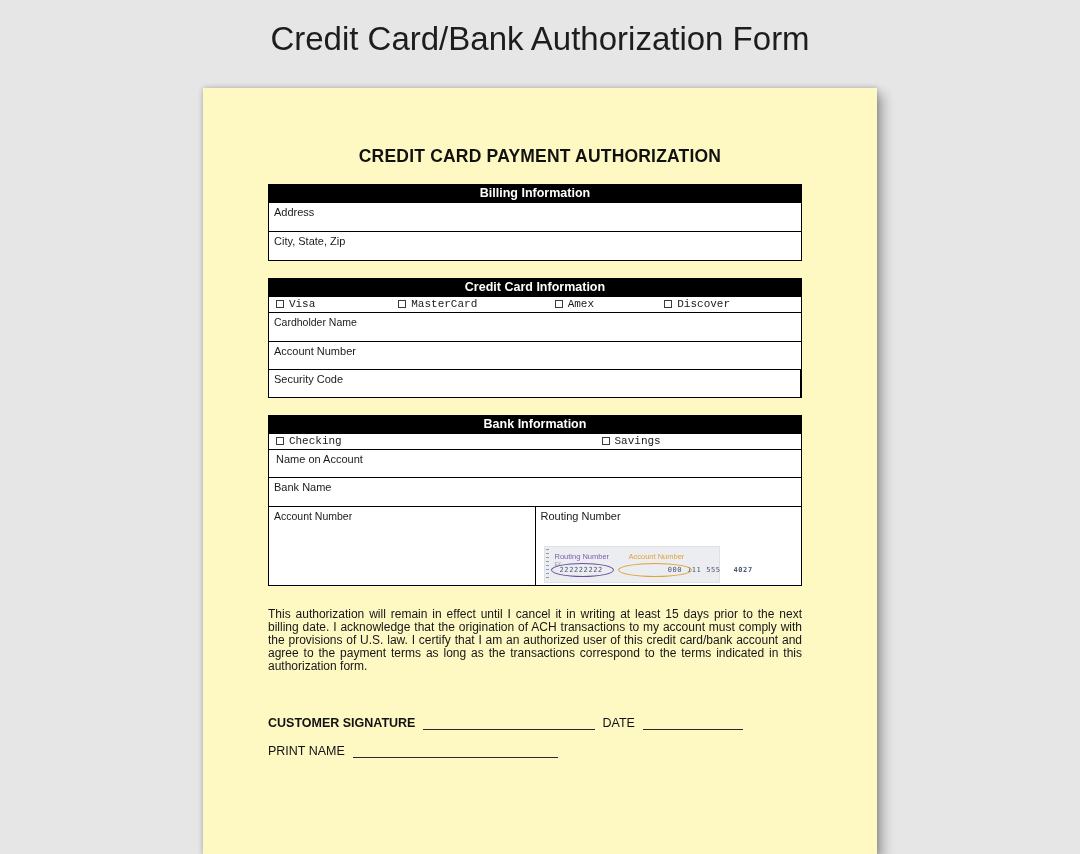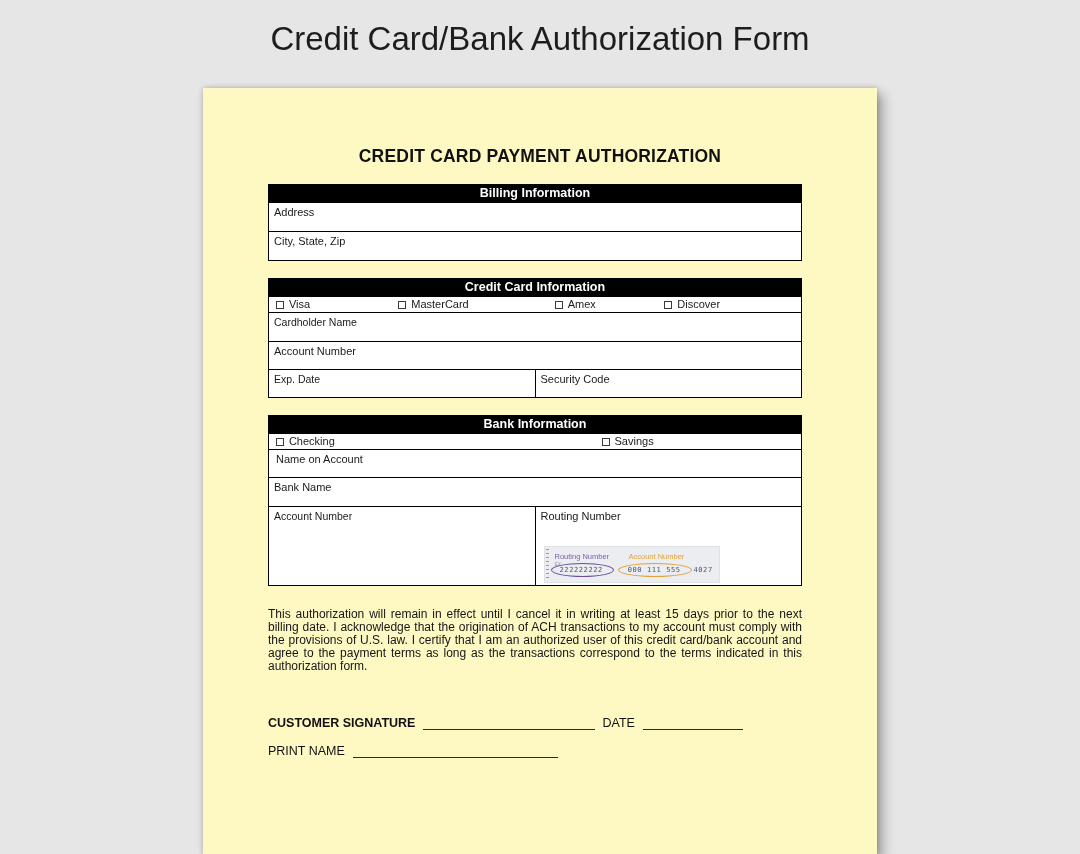--- a/index.html
+++ b/index.html
@@ -29,21 +29,21 @@
 
   
   .tbl{ border:1px solid #000; width:100%; }
   .tbl.mt{ margin-top:17px; }
   .tbl-header{
     background:#000; color:#fff; font-weight:bold; font-size:12.5px;
     text-align:center; height:17px; line-height:17px;
   }
   .row{ position:relative; border-top:1px solid #000; background:#fff; }
   .row:first-of-type{ border-top:none; }
-  .h29{ height:29px; } .h28{ height:28px; } .h16{ height:16px; } .h79{ height:79px; }
+  .h29{ height:29px; } .h28{ height:28px; } .h16{ height:16px;font-family:Liberation Mono, monospace; } .h79{ height:79px; }
   .split{ display:flex; }
   .cell{ flex:1; position:relative; }
   .cell:first-child{ border-right:1px solid #000; }
   .lbl{ display:block; font-size:11px; color:#1a1a1a; padding:3px 5px 0 5px; white-space:nowrap; }
   .lbl.sm{ font-size:10.5px; }
 
   
   .cbrow{ position:relative; }
   .cb-item{ position:absolute; top:1px; font-size:11px; color:#1a1a1a; white-space:nowrap; }
   .cbx{
@@ -61,22 +61,22 @@
     background:repeating-linear-gradient(180deg,#9599a6 0 1.5px, transparent 1.5px 4px);
   }
   .check-rlabel{ position:absolute; left:10px; top:5px; font-size:7.5px; color:#7a5fae; white-space:nowrap; }
   .check-alabel{ position:absolute; left:84px; top:5px; font-size:7.5px; color:#e0a23c; white-space:nowrap; }
   .check-ex{ position:absolute; left:10px; top:14px; font-size:5px; color:#9a9aa6; }
   .micr{
     position:absolute; left:6px; bottom:4px; height:12px; white-space:nowrap;
     font-family:"DejaVu Sans Mono", monospace; font-size:7px; letter-spacing:.6px; color:#4a5570;
   }
   .micr .rv{ margin-left:9px; }
-  .micr .av{ margin-left:20px; }
-  .micr .cn{ margin-left:8px; }
+  .micr .av{ margin-left:12px;padding-left:48px; }
+  .micr .cn{ margin-left:8px;font-weight:bold; }
   .ell{ position:absolute; top:-3px; height:14px; border-radius:50%; }
   .ell-r{ left:0; width:63px; border:1.5px solid #6a4f9e; }
   .ell-a{ left:67px; width:74px; border:1.5px solid #dfa33c; }
 
   
   .terms{
     margin-top:22px; width:534px; font-size:12px; line-height:13px;
     text-align:justify; color:#161616;
   }
   .sig-row{ margin-top:43px; font-size:12.5px; color:#111; white-space:nowrap; }
@@ -126,23 +126,20 @@
           </span>
         </div>
         <div class="row h29">
           <span class="lbl sm">Cardholder Name</span>
         </div>
         <div class="row h28">
           <span class="lbl">Account Number</span>
         </div>
         <div class="row h28 split">
           <div class="cell">
-            <span class="lbl sm">Exp. Date</span>
-          </div>
-          <div class="cell">
             <span class="lbl">Security Code</span>
           </div>
         </div>
       </div>
 
       <div class="tbl mt">
         <div class="tbl-header">Bank Information</div>
         <div class="row h16 cbrow">
           <span class="cb-item" style="left:1.3%">
             <span class="cbx"></span><span>Checking</span>

